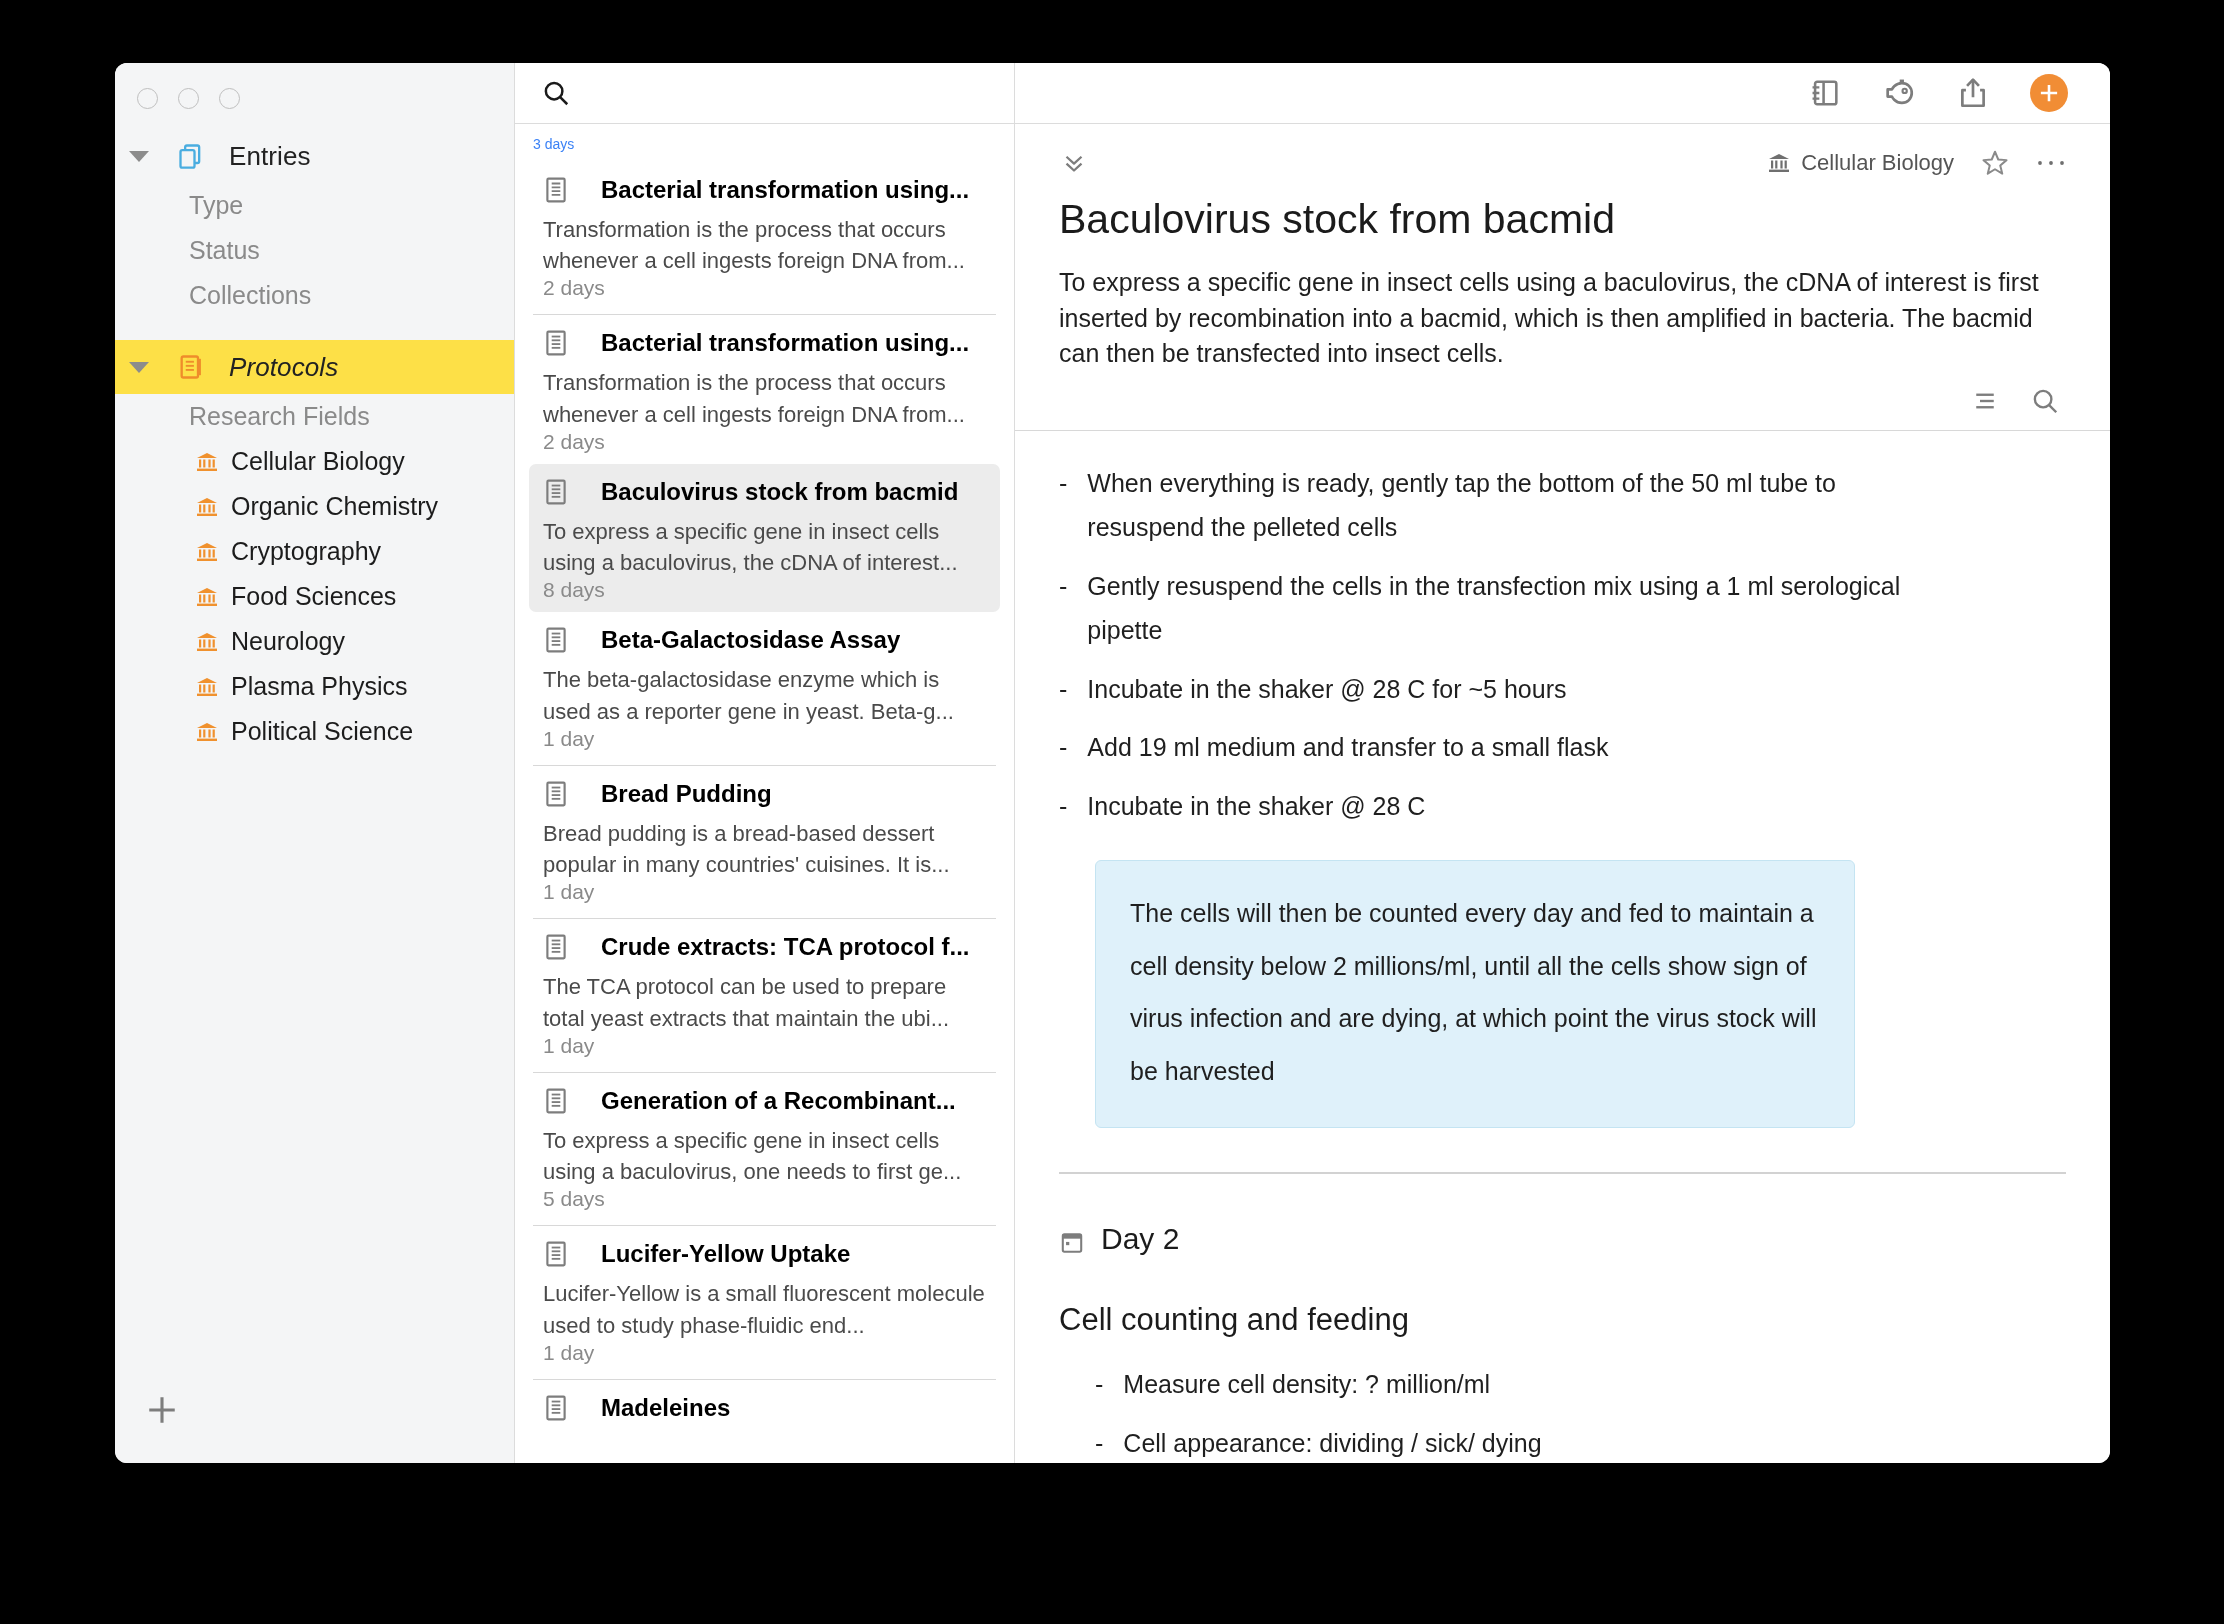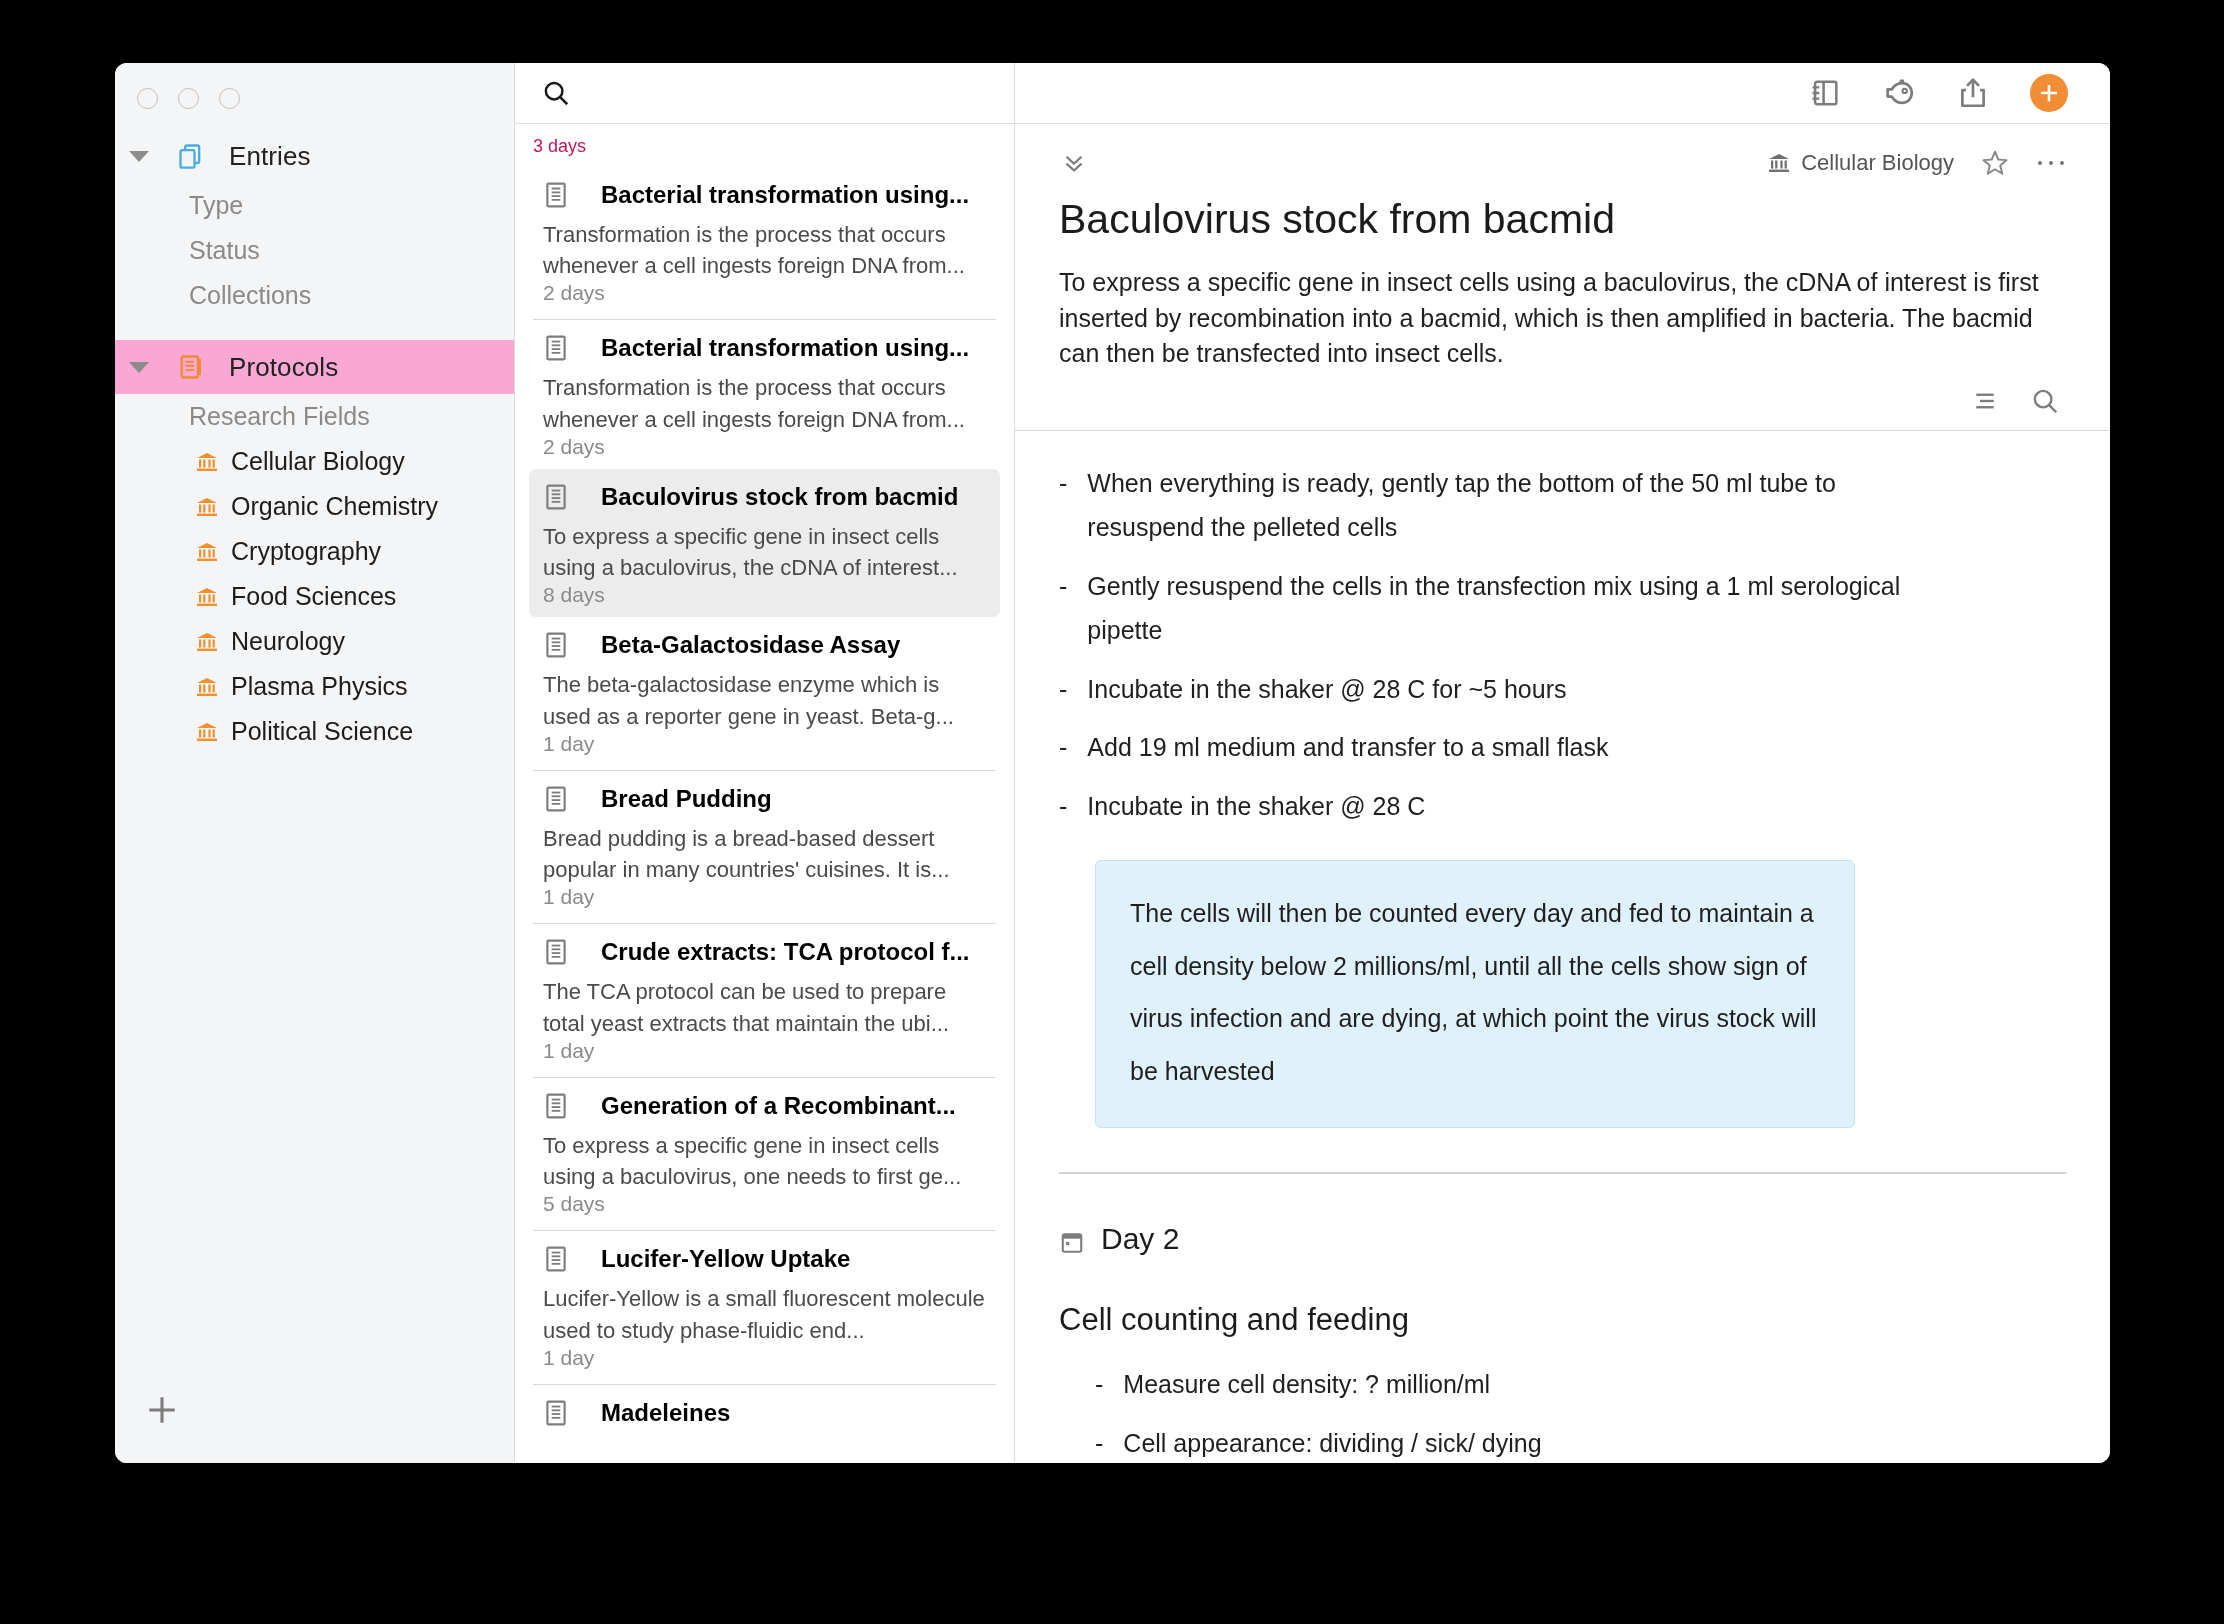--- a/index.html
+++ b/index.html
@@ -35,21 +35,21 @@
     width: 21px; height: 21px; border-radius: 50%;
     background: #f4f5f6;
     border: 1.6px solid #bfbfbf;
   }
   .sb-section {
     display: flex; align-items: center;
     height: 54px;
     padding-left: 14px;
     gap: 24px;
   }
-  .sb-section.active { background: #f9a8d4; }
+  .sb-section.active { background: #fde047; font-style: italic; }
   .tri {
     width: 0; height: 0;
     border-left: 10px solid transparent;
     border-right: 10px solid transparent;
     border-top: 11px solid #8c8c8c;
     flex: none;
     margin-right: 4px;
   }
   .sb-section-label {
     font-size: 26px; color: #222;
@@ -88,21 +88,21 @@
     height: 61px; flex: none;
     border-bottom: 1px solid #dcdcdc;
     display: flex; align-items: center;
     padding-left: 26px;
   }
   #entrylist {
     flex: 1; overflow: hidden;
     padding: 0 14px;
   }
   .top-meta {
-    font-size: 18px; color: #be185d;
+    font-size: 14px; color: #3b82f6;
     padding: 12px 0 10px 4px;
   }
   .entry {
     padding: 14px 14px 10px 14px;
     border-radius: 7px;
   }
   .entry.sel { background: #ececec; }
   .entry-head {
     display: flex; align-items: center; gap: 32px;
     margin-bottom: 10px;

